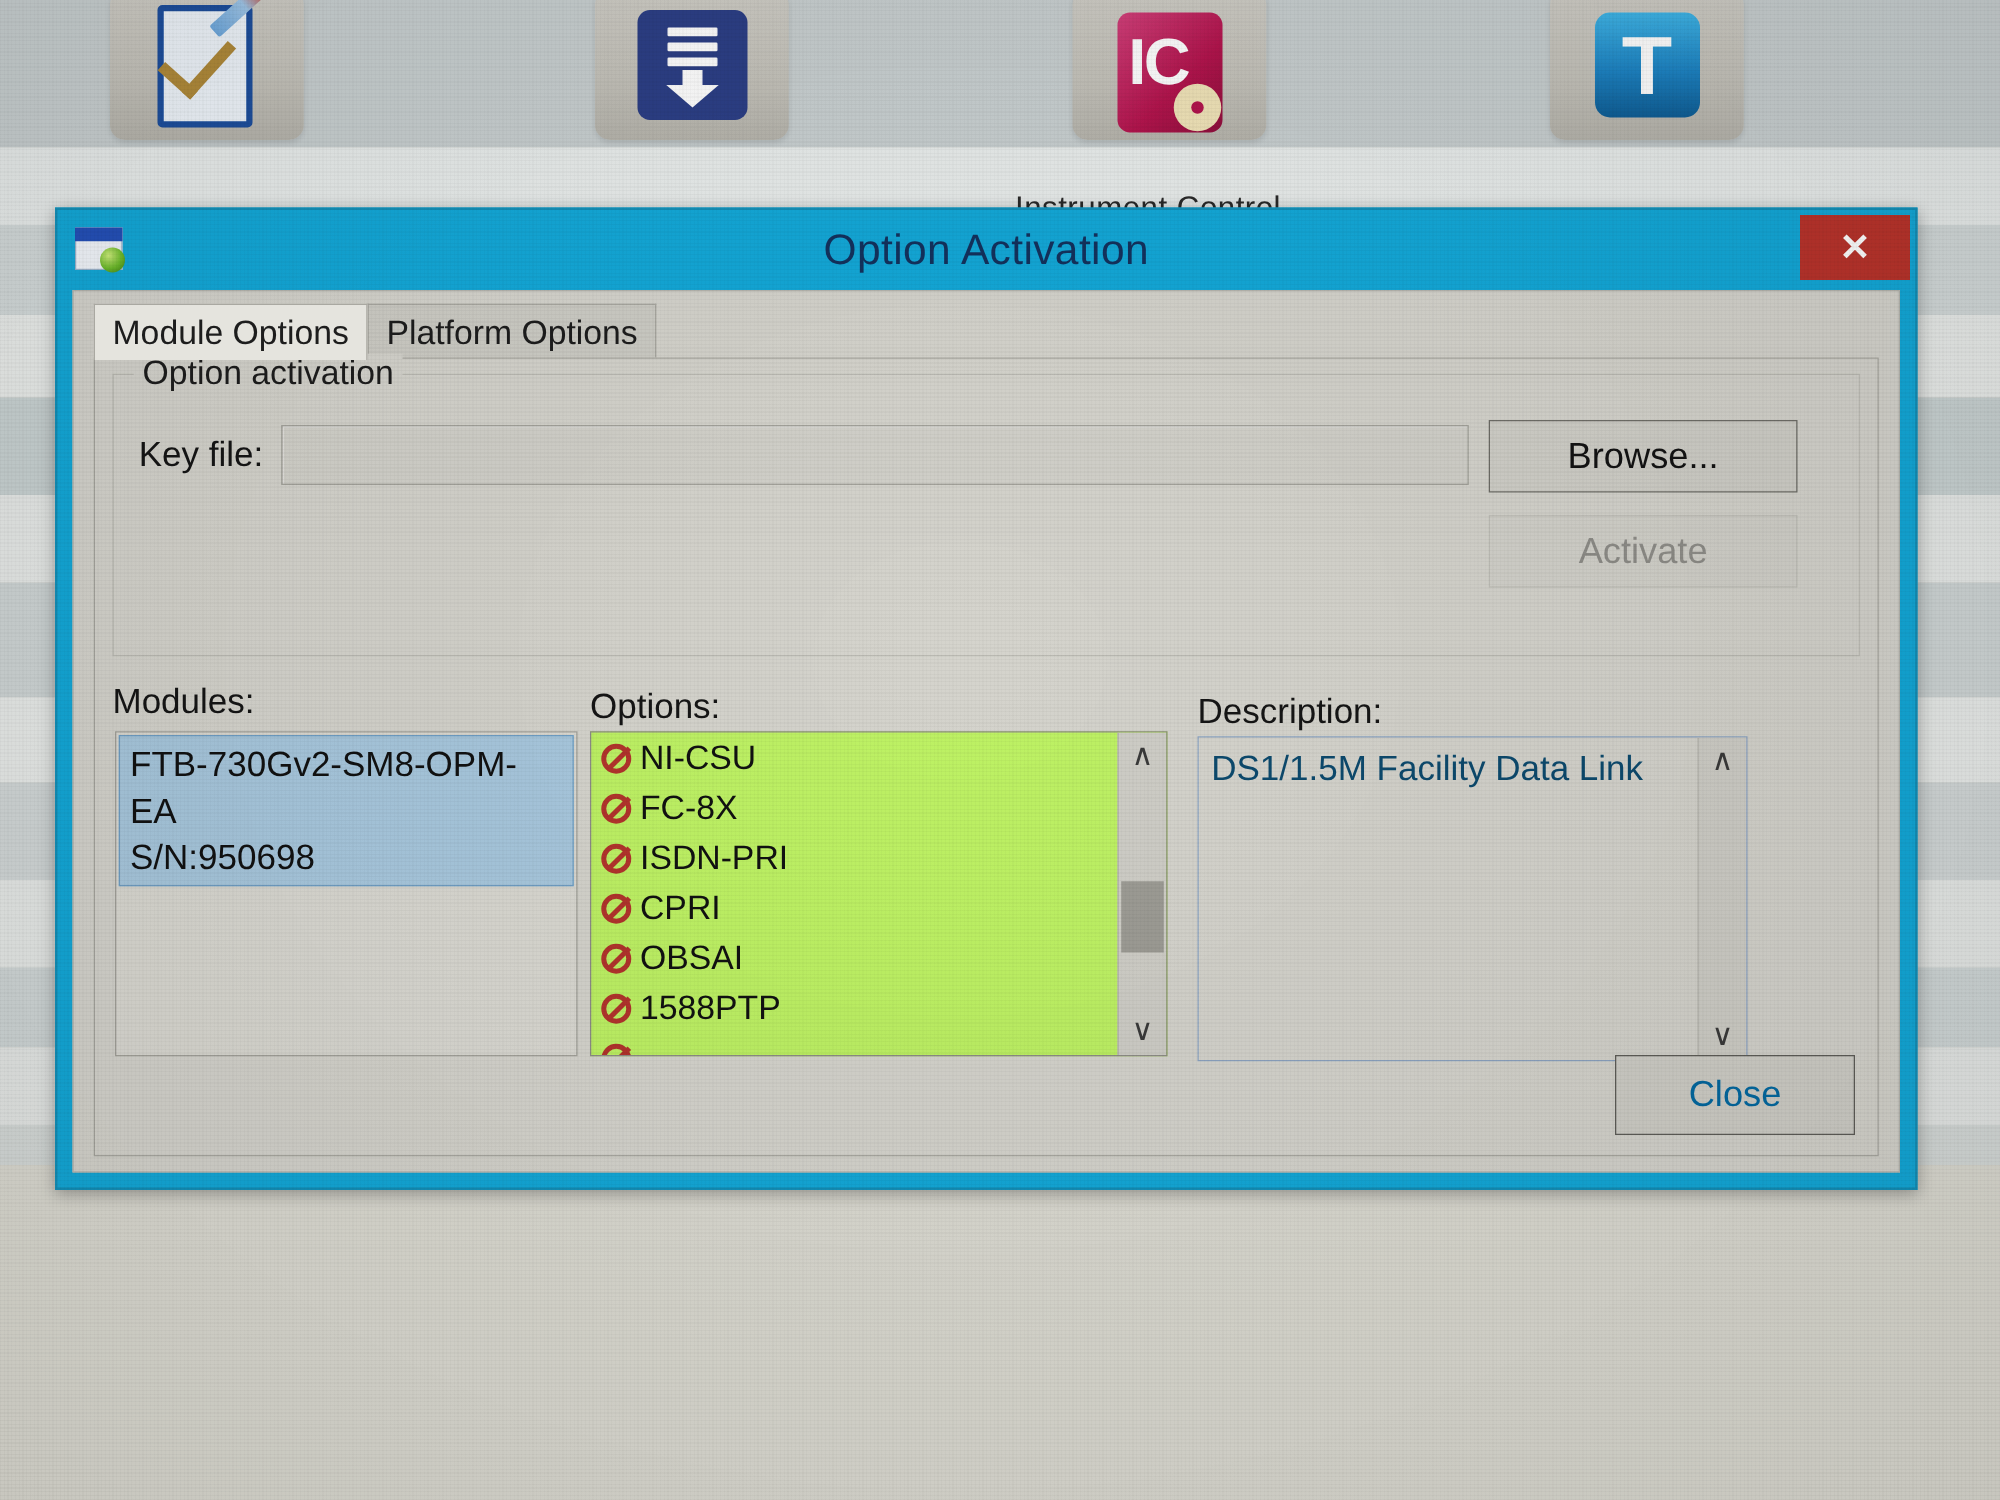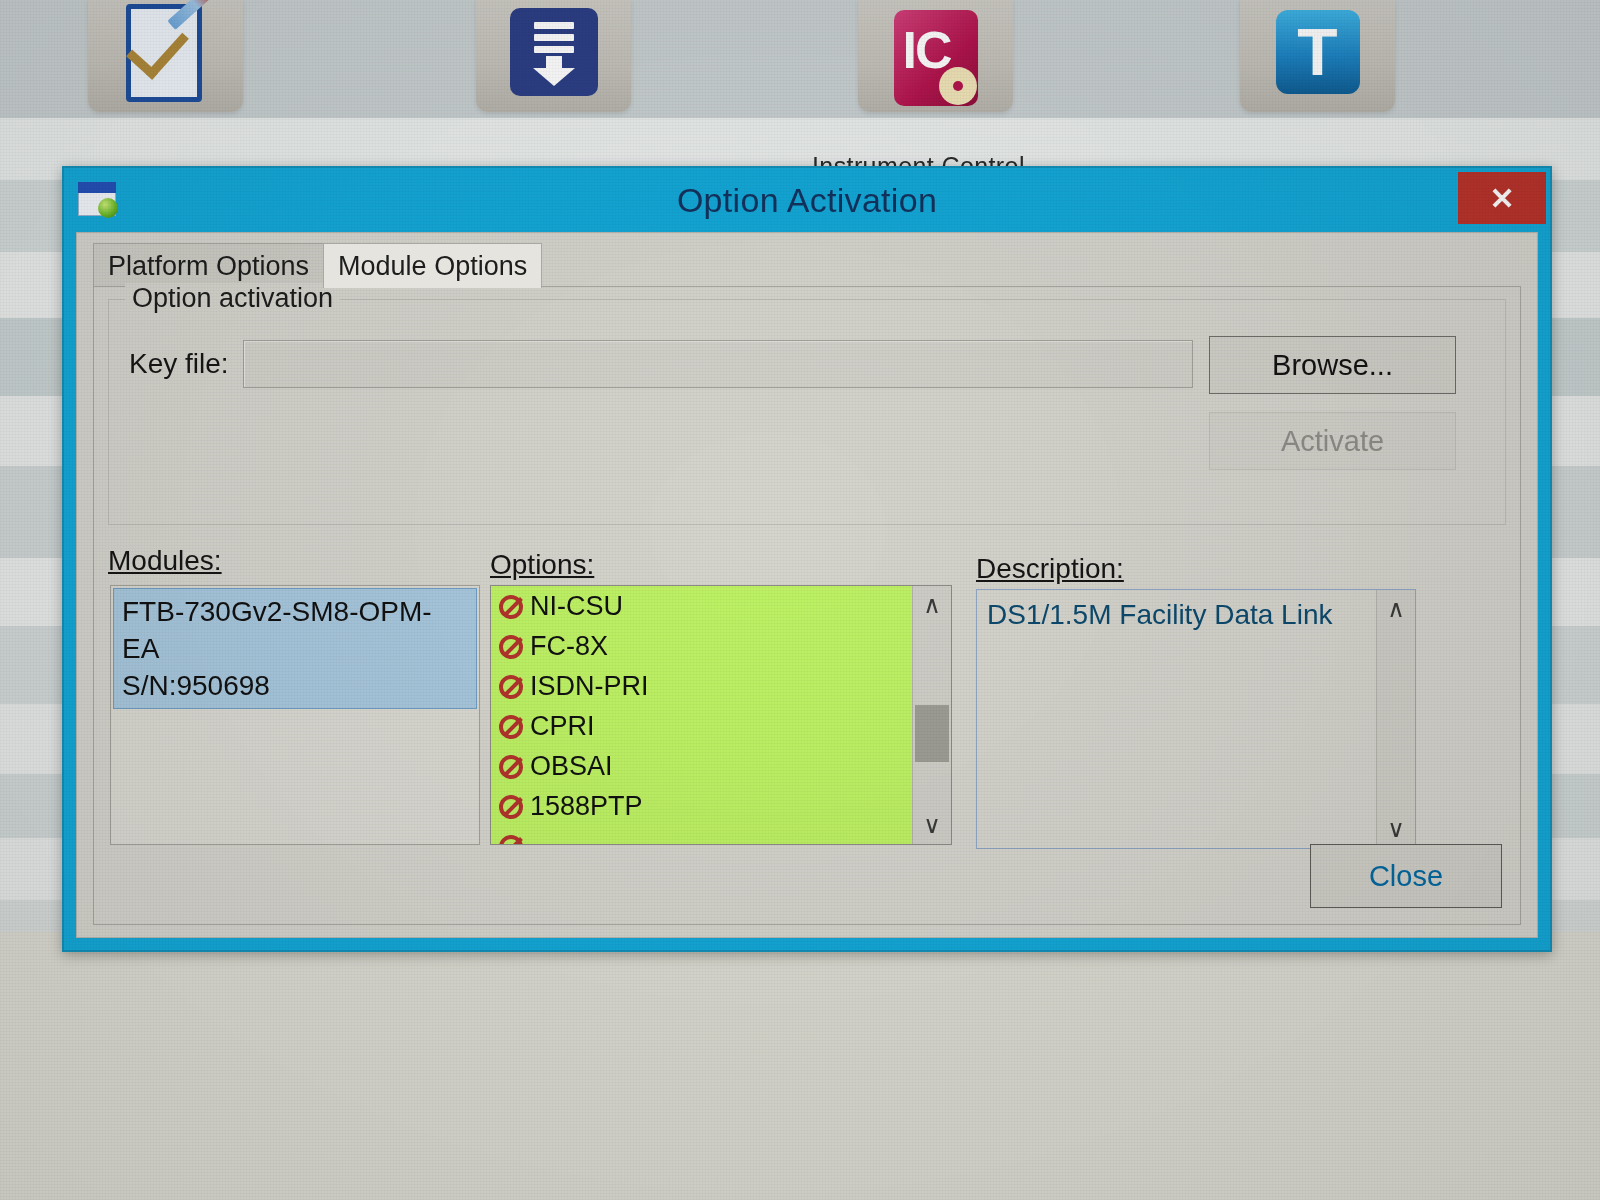--- a/index.html
+++ b/index.html
@@ -101,21 +101,21 @@
     font-size:66px;font-weight:bold;line-height:76px;font-family:"Liberation Sans",sans-serif;
   }
 
   #bg-label{
     position:absolute;left:812px;top:152px;font-size:25px;color:#2a2a2a;
     letter-spacing:.4px;white-space:nowrap;
   }
 
   
   #dialog{
-    position:absolute;left:62px;top:166px;width:1486px;height:782px;
+    position:absolute;left:44px;top:166px;width:1486px;height:782px;
     background:#13a8d8;
     border:2px solid #1391ba;
     box-shadow:0 3px 12px rgba(0,0,0,.30);
   }
   #titlebar{
     position:relative;height:64px;
   }
   #win-icon{
     position:absolute;left:14px;top:14px;width:38px;height:34px;
   }
@@ -180,21 +180,21 @@
     font-size:29px;color:#131313;display:flex;align-items:center;justify-content:center;
     cursor:pointer;
   }
   #activate-btn{
     position:absolute;left:1100px;top:112px;width:245px;height:56px;
     background:#d2d1ca;border:1px solid #c2c1ba;
     font-size:29px;color:#8f8e89;display:flex;align-items:center;justify-content:center;
   }
 
   
-  .pane-label{position:absolute;font-size:28px;color:#151515;text-decoration:underline;}
+  .pane-label{position:absolute;font-size:28px;color:#151515;}
   #modules-label{left:14px;top:258px;}
   #options-label{left:396px;top:262px;}
   #description-label{left:882px;top:266px;}
 
   #modules-list{
     position:absolute;left:16px;top:298px;width:368px;height:258px;
     background:#dad9d2;border:1px solid #a2a19a;overflow:hidden;
   }
   #module-item{
     position:relative;margin:2px;padding:4px 8px;
@@ -325,22 +325,22 @@
         <div class="tb"></div>
         <div class="dot"></div>
     </div>
     <div id="title-text">Option Activation</div>
     <div id="close-btn">✕</div>
   </div>
 
   <div id="body">
 
     <div id="tabs">
+      <div class="tab active" id="tab-module">Module Options</div>
       <div class="tab" id="tab-platform">Platform Options</div>
-      <div class="tab active" id="tab-module">Module Options</div>
     </div>
 
     <div id="tabpanel">
 
       <div id="group">
         <div id="group-label">Option activation</div>
         <div id="keyfile-label">Key file:</div>
         <input id="keyfile-input" type="text" value="" style="">
         <div id="activate-btn">Activate</div>
         <div id="browse-btn">Browse...</div>

